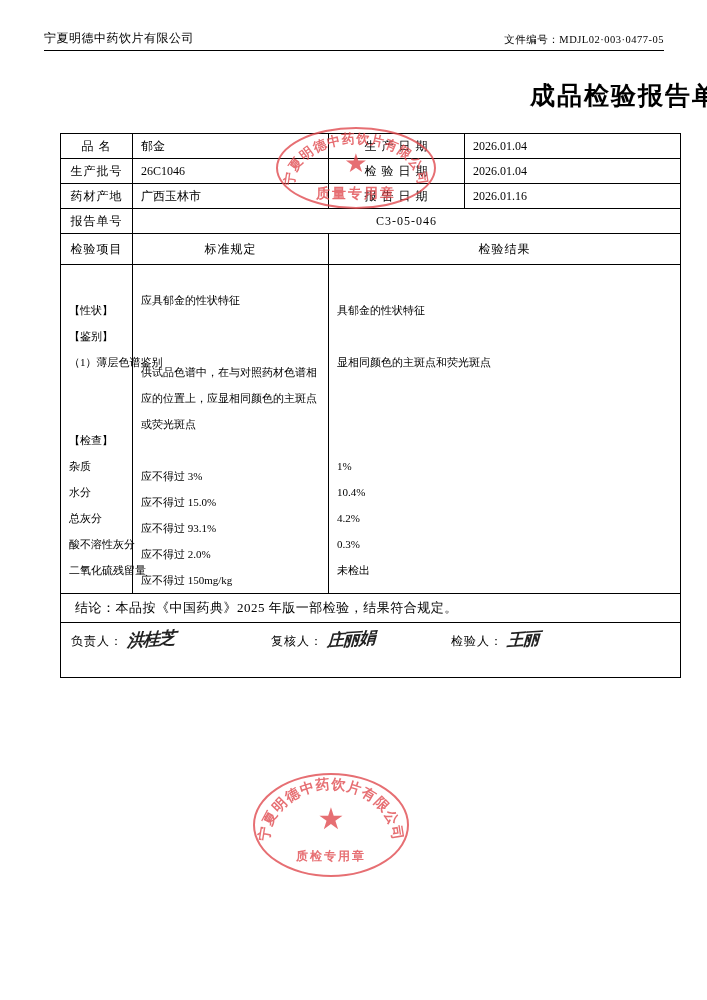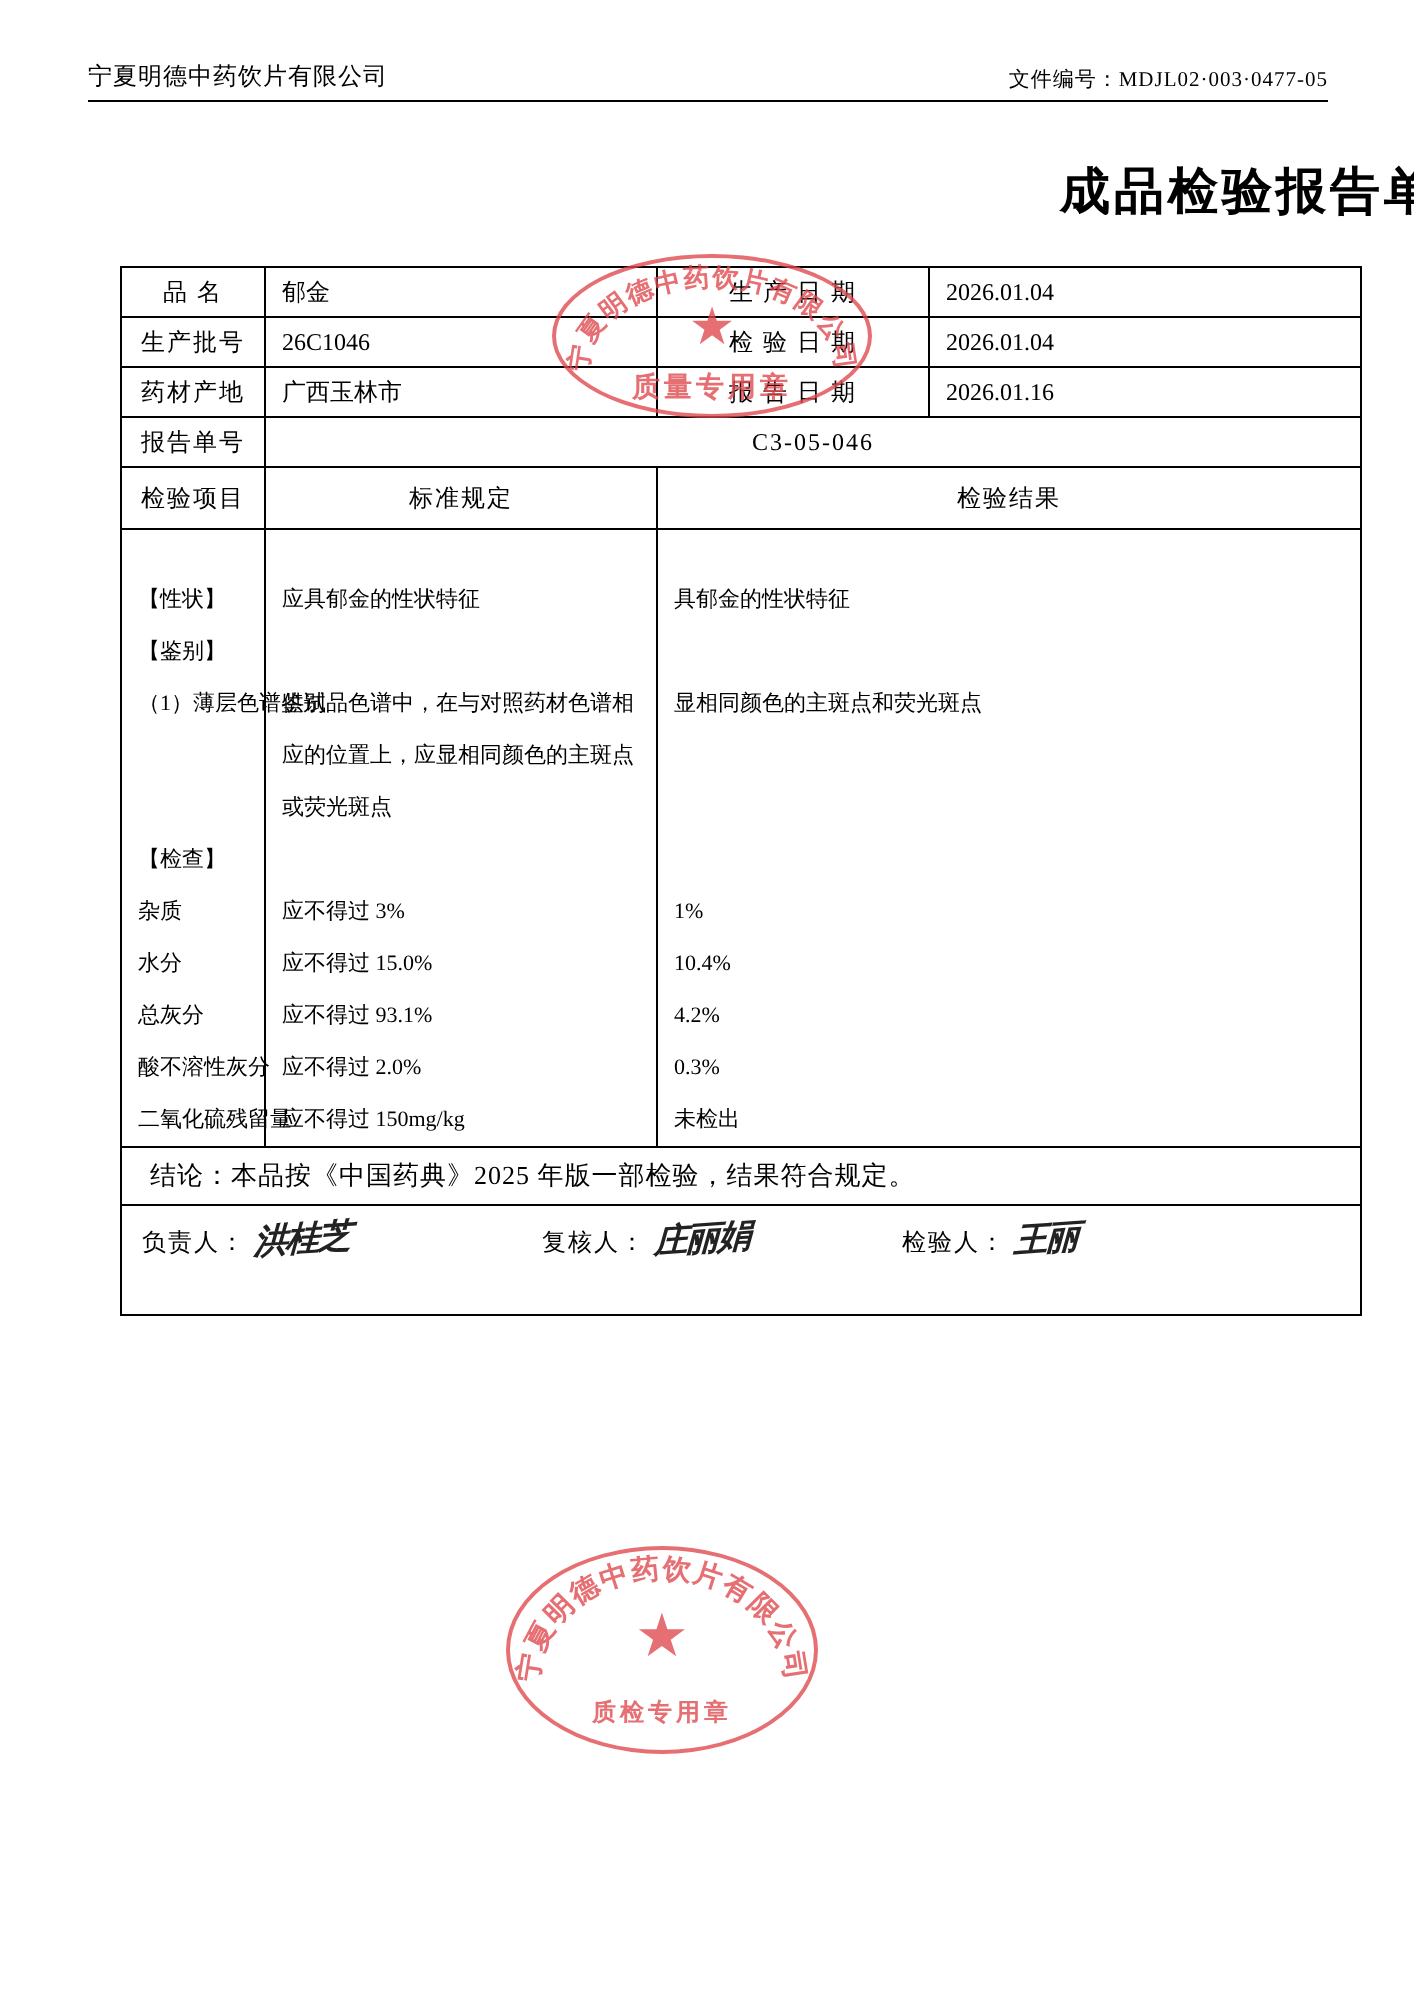--- a/index.html
+++ b/index.html
@@ -99,21 +99,21 @@
     height: 628px;
     position: relative;
   }
   .body-inner {
     padding: 22px 8px 0 8px;
     font-size: 11px;
     line-height: 26px;
   }
   .body-inner .item { white-space: nowrap; }
   .body-inner .blank { height: 26px; }
-  .wrapline { white-space: normal; line-height: 26px; }
+  .wrapline { white-space: normal; line-height: 26px; margin-top: 20px; }
 
   
   .concl .cell {
     padding-left: 14px;
     font-size: 13px;
     line-height: 28px;
     letter-spacing: 0.5px;
     font-family: "Liberation Serif", "DejaVu Serif", serif;
   }
   .concl td { height: 28px; }

